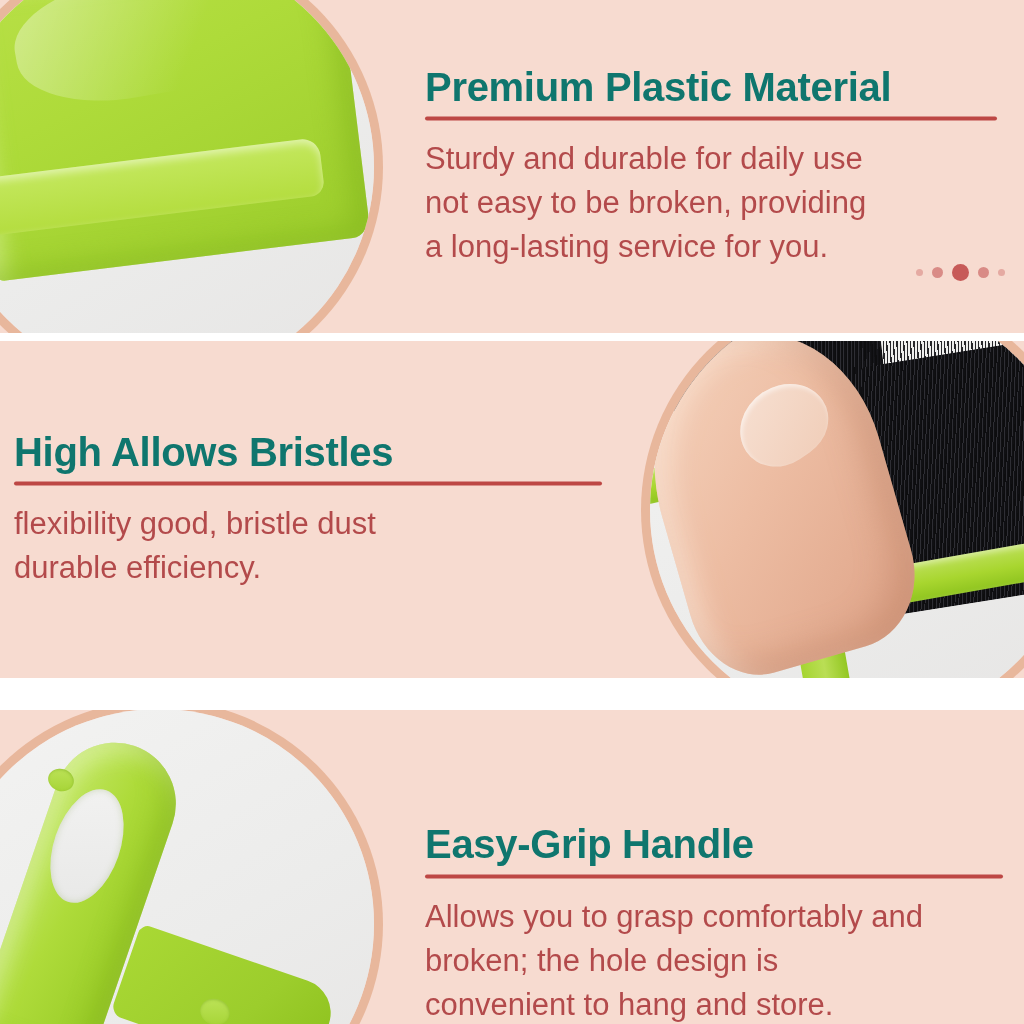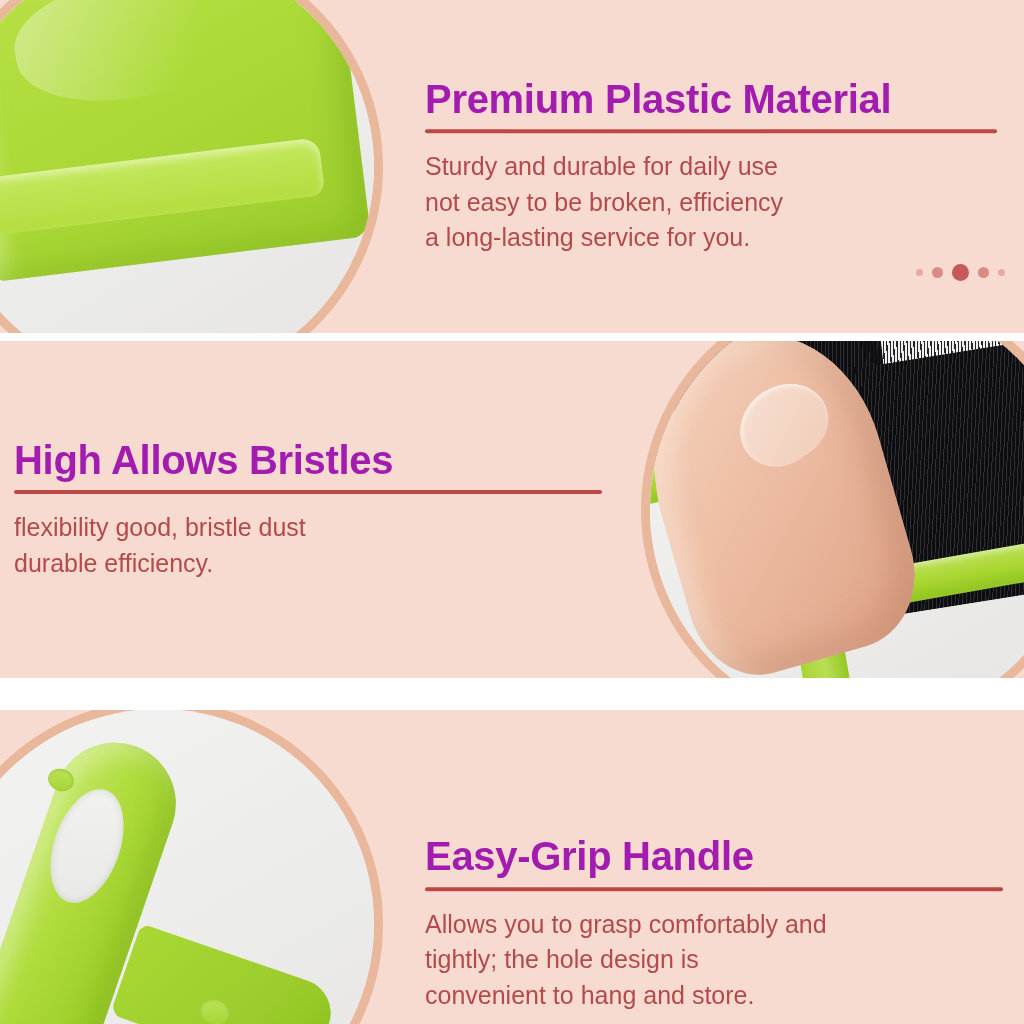--- a/index.html
+++ b/index.html
@@ -199,37 +199,37 @@
     width: 585px;
   }
   .text-col.at-right { left: 425px; }
   .text-col.at-left  { left: 14px; width: 590px; }
 
   .feature-title {
     margin: 0;
     font-size: 40px;
     font-weight: bold;
     line-height: 1.12;
-    color: #a21caf;
+    color: #0f766e;
     letter-spacing: -0.3px;
     white-space: nowrap;
   }
   .title-rule {
     margin: 8px 0 16px 0;
     height: 4px;
     background: #bd4744;
     border-radius: 2px;
   }
   #panel-1 .title-rule { width: 572px; }
   #panel-2 .title-rule { width: 588px; }
   #panel-3 .title-rule { width: 578px; }
 
   .feature-desc {
     margin: 0;
-    font-size: 25px;
+    font-size: 31px;
     line-height: 1.42;
     color: #b34a4b;
   }
   .feature-desc span { display: block; }
 
   
   .dot-cluster {
     position: absolute;
     display: flex;
     align-items: center;
@@ -253,21 +253,21 @@
       <div class="dustpan-body"></div>
       <div class="dustpan-lip"></div>
       <div class="dustpan-gloss"></div>
     </div>
 
     <div class="text-col at-right">
       <h2 class="feature-title">Premium Plastic Material</h2>
       <div class="title-rule"></div>
       <p class="feature-desc">
         <span>Sturdy and durable for daily use</span>
-        <span>not easy to be broken, efficiency</span>
+        <span>not easy to be broken, providing</span>
         <span>a long-lasting service for you.</span>
       </p>
     </div>
 
     <div class="dot-cluster" id="dots-1">
       <span class="dot s1"></span>
       <span class="dot s2"></span>
       <span class="dot s3"></span>
       <span class="dot s2"></span>
       <span class="dot s1"></span>
@@ -313,20 +313,20 @@
       <div class="handle-hole"></div>
       <div class="handle-rivet" id="rivet-top"></div>
       <div class="handle-rivet" id="rivet-bottom"></div>
     </div>
 
     <div class="text-col at-right">
       <h2 class="feature-title">Easy-Grip Handle</h2>
       <div class="title-rule"></div>
       <p class="feature-desc">
         <span>Allows you to grasp comfortably and</span>
-        <span>tightly; the hole design is</span>
+        <span>broken; the hole design is</span>
         <span>convenient to hang and store.</span>
       </p>
     </div>
 
   </section>
 
 </div>
 
 </body></html>

